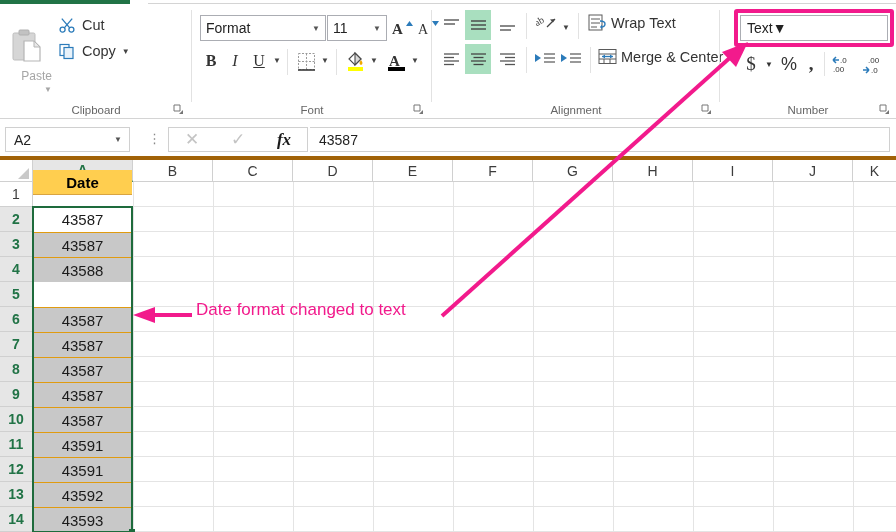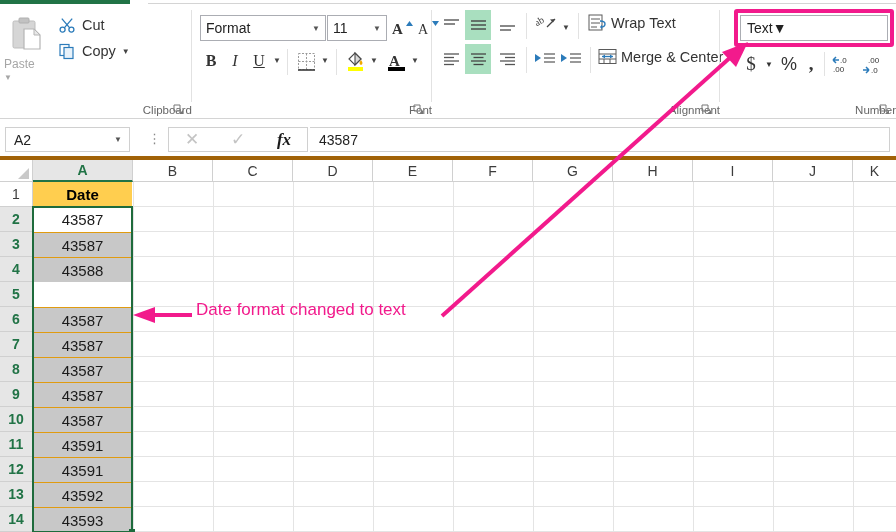--- a/index.html
+++ b/index.html
@@ -19,35 +19,35 @@
   #tabstrip .rightedge { position:absolute; left:148px; top:3px; width:748px; height:1px; background:#d4d4d4; }
 
   
   #ribbon {
     position:absolute; left:0; top:5px; width:896px; height:114px;
     background:#ffffff;
     border-bottom:1px solid #d4d4d4;
   }
   .group { position:absolute; top:0; height:113px; }
   .group-label {
-    position:absolute; bottom:2px; width:100%; text-align:right;
+    position:absolute; bottom:2px; width:100%; text-align:center;
     font-size:11.5px; color:#666; font-family:"Liberation Sans", sans-serif;
   }
   .group-sep { position:absolute; top:5px; width:1px; height:92px; background:#e2e2e2; }
   .dlg-launcher {
     position:absolute; bottom:3px; width:11px; height:11px;
     font-size:9px; color:#767676; line-height:11px; text-align:center;
   }
   .dlg-launcher svg { display:block; }
 
   
   #grp-clipboard { left:0; width:192px; }
   #paste-btn {
-    position:absolute; left:4px; top:10px; width:48px; height:84px;
-    text-align:left; cursor:default;
+    position:absolute; left:4px; top:22px; width:48px; height:84px;
+    text-align:right; cursor:default;
   }
   #paste-btn .pasteicon { margin:2px auto 0; width:34px; height:38px; position:relative; }
   #paste-label { font-size:12px; color:#a6a6a6; margin-top:2px; }
   #paste-caret { font-size:8px; color:#a6a6a6; line-height:8px; margin-top:3px; }
 
   .clip-item {
     position:absolute; left:56px; height:24px; display:flex; align-items:center;
     font-size:14.5px; color:#333; cursor:default; white-space:nowrap;
   }
   .clip-item .cicon { width:22px; height:20px; display:inline-flex; align-items:center; justify-content:center; margin-right:4px; }
@@ -540,21 +540,21 @@
   <div class="gridline-h" style="left:133px; top:171px; width:763px;"></div>
   <div class="gridline-h" style="left:133px; top:196px; width:763px;"></div>
   <div class="gridline-h" style="left:133px; top:221px; width:763px;"></div>
   <div class="gridline-h" style="left:133px; top:246px; width:763px;"></div>
   <div class="gridline-h" style="left:133px; top:271px; width:763px;"></div>
   <div class="gridline-h" style="left:133px; top:296px; width:763px;"></div>
   <div class="gridline-h" style="left:133px; top:321px; width:763px;"></div>
   <div class="gridline-h" style="left:133px; top:346px; width:763px;"></div>
   <div class="gridline-h" style="left:133px; top:371px; width:763px;"></div>
 
-  <div class="cellA" id="cell-a1" style="top:10px; height:25px;margin-top:12px;">Date</div>
+  <div class="cellA" id="cell-a1" style="top:10px; height:25px;">Date</div>
   <div class="cellA cell-data active" style="top:47px;  height:25px;">43587</div>
   <div class="cellA cell-data" style="top:72px;  height:25px;">43587</div>
   <div class="cellA cell-data" style="top:97px;  height:25px;">43588</div>
   <div class="cellA cell-data" style="top:147px; height:25px;">43587</div>
   <div class="cellA cell-data" style="top:172px; height:25px;">43587</div>
   <div class="cellA cell-data" style="top:197px; height:25px;">43587</div>
   <div class="cellA cell-data" style="top:222px; height:25px;">43587</div>
   <div class="cellA cell-data" style="top:247px; height:25px;">43587</div>
   <div class="cellA cell-data" style="top:272px; height:25px;">43591</div>
   <div class="cellA cell-data" style="top:297px; height:25px;">43591</div>

